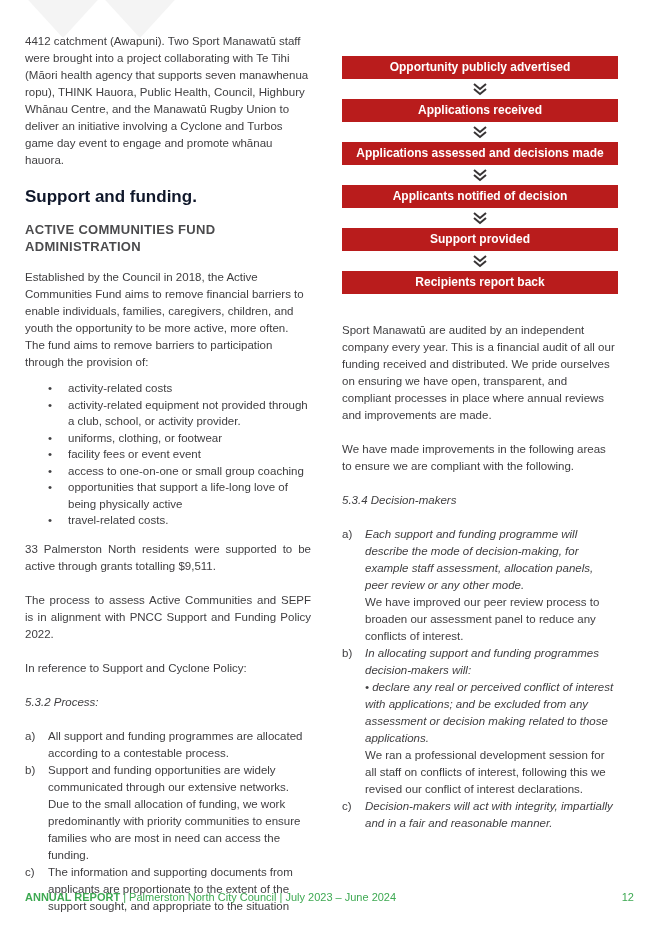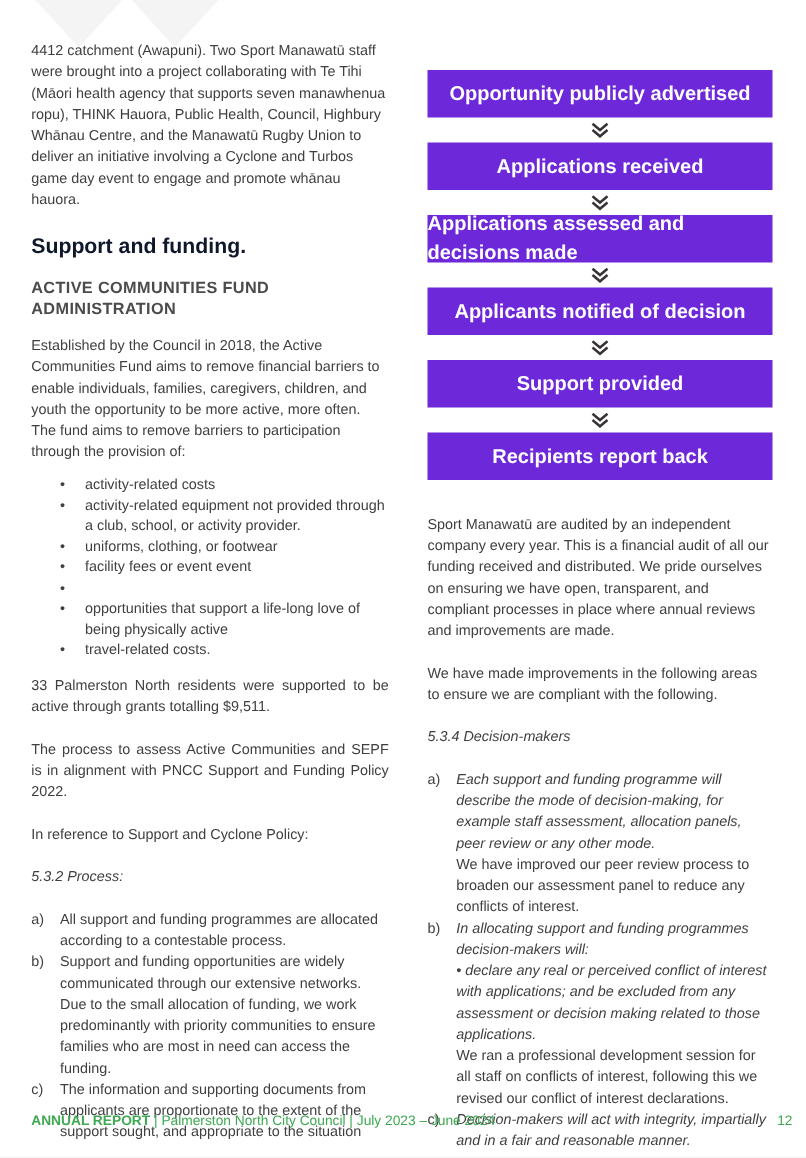--- a/index.html
+++ b/index.html
@@ -39,23 +39,23 @@
   .bullet-row .b-text{flex:1;}
   .policy-ref{font-style:italic;margin:0 0 17px 0;}
   .abc-list{margin:0;}
   .abc-item{display:flex;margin:0;}
   .abc-item .marker{flex:0 0 23px;}
   .abc-item .item-body{flex:1;}
   .italic{font-style:italic;}
   
   .flowchart{margin:23px 0 28px 0;}
   .flow-bar{
-    height:38px;background:#6d28d9;color:#ffffff;
+    height:23px;background:#b91c1c;color:#ffffff;
     display:flex;align-items:center;justify-content:center;
-    font-weight:bold;font-size:16px;line-height:23px;
+    font-weight:bold;font-size:12px;line-height:23px;
   }
   .flow-arrow{height:20px;display:flex;align-items:center;justify-content:center;}
   .flow-arrow svg{display:block;}
   
   .footer{
     position:absolute;left:25px;right:28px;top:890px;
     display:flex;justify-content:space-between;align-items:baseline;
     color:#3ea952;font-size:11px;line-height:15px;
   }
   .footer .brand-bold{font-weight:bold;text-align:center;}
@@ -94,20 +94,21 @@
         <div class="bullet-row">
           <span class="b-marker">•</span>
           <span class="b-text">uniforms, clothing, or footwear</span>
         </div>
         <div class="bullet-row">
           <span class="b-marker">•</span>
           <span class="b-text">facility fees or event event</span>
         </div>
         <div class="bullet-row">
           <span class="b-marker">•</span>
+          <span class="b-text">access to one-on-one or small group coaching</span>
         </div>
         <div class="bullet-row">
           <span class="b-marker">•</span>
           <span class="b-text">opportunities that support a life-long love of being physically active</span>
         </div>
         <div class="bullet-row">
           <span class="b-marker">•</span>
           <span class="b-text">travel-related costs.</span>
         </div>
       </div>

